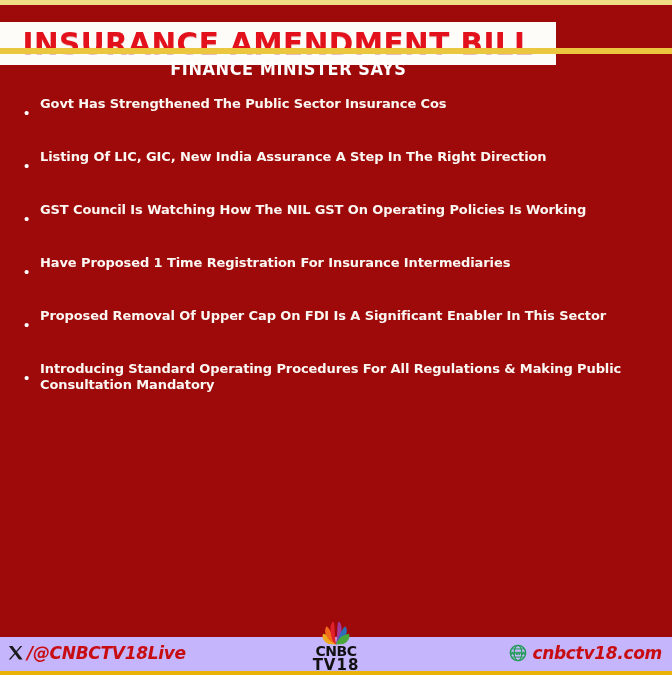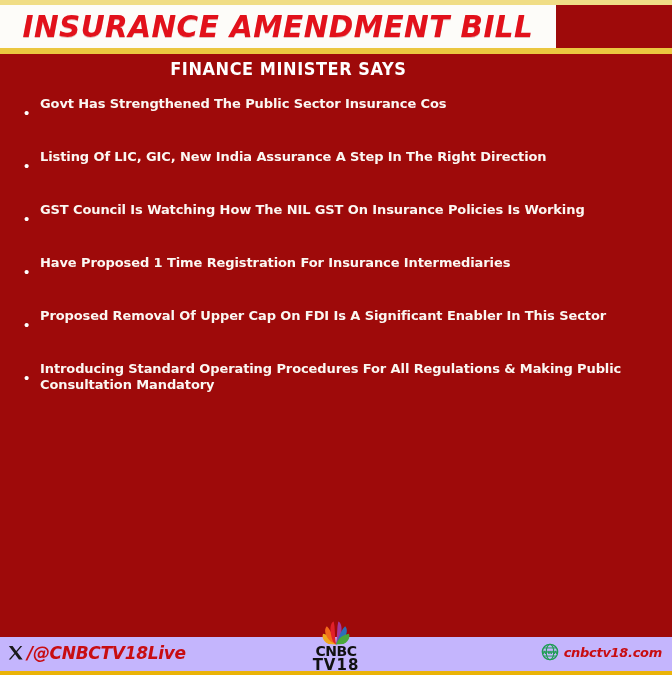--- a/index.html
+++ b/index.html
@@ -24,28 +24,27 @@
   
   .top-rule {
     position: absolute;
     top: 0; left: 0;
     width: 672px;
     height: 5px;
     background: #f0dd86;
   }
   .header-band {
     position: absolute;
-    top: 5px; left: 0;
+    top: 22px; left: 0;
     width: 556px;
     height: 43px;
     background: #fdfcf9;
     display: flex;
     align-items: center;
     justify-content: center;
-    font-style: italic;
   }
   .headline {
     font-family: "DejaVu Sans", sans-serif;
     font-weight: 700;
     font-size: 31px;
     letter-spacing: 0.5px;
     color: #e2111b;
     text-transform: uppercase;
     transform: scaleX(0.95);
     white-space: nowrap;
@@ -156,21 +155,21 @@
   }
   .globe-icon {
     display: block;
     width: 18px;
     height: 18px;
   }
   .site {
     font-family: "DejaVu Sans", sans-serif;
     font-style: italic;
     font-weight: 700;
-    font-size: 13px;
+    font-size: 17px;
     color: #c80d12;
     letter-spacing: -0.3px;
     white-space: nowrap;
   }
 
   
   .cnbc-logo {
     position: absolute;
     left: 50%;
     transform: translateX(-50%);
@@ -226,21 +225,21 @@
       <span class="bullet-text">Govt Has Strengthened The Public Sector Insurance Cos</span>
     </div>
 
     <div class="bullet-row">
       <span class="bullet-dot">•</span>
       <span class="bullet-text">Listing Of LIC, GIC, New India Assurance A Step In The Right Direction</span>
     </div>
 
     <div class="bullet-row">
       <span class="bullet-dot">•</span>
-      <span class="bullet-text">GST Council Is Watching How The NIL GST On Insurance Policies Is Working</span>
+      <span class="bullet-text">GST Council Is Watching How The NIL GST On Operating Policies Is Working</span>
     </div>
 
     <div class="bullet-row">
       <span class="bullet-dot">•</span>
       <span class="bullet-text">Have Proposed 1 Time Registration For Insurance Intermediaries</span>
     </div>
 
     <div class="bullet-row">
       <span class="bullet-dot">•</span>
       <span class="bullet-text">Proposed Removal Of Upper Cap On FDI Is A Significant Enabler In This Sector</span>

